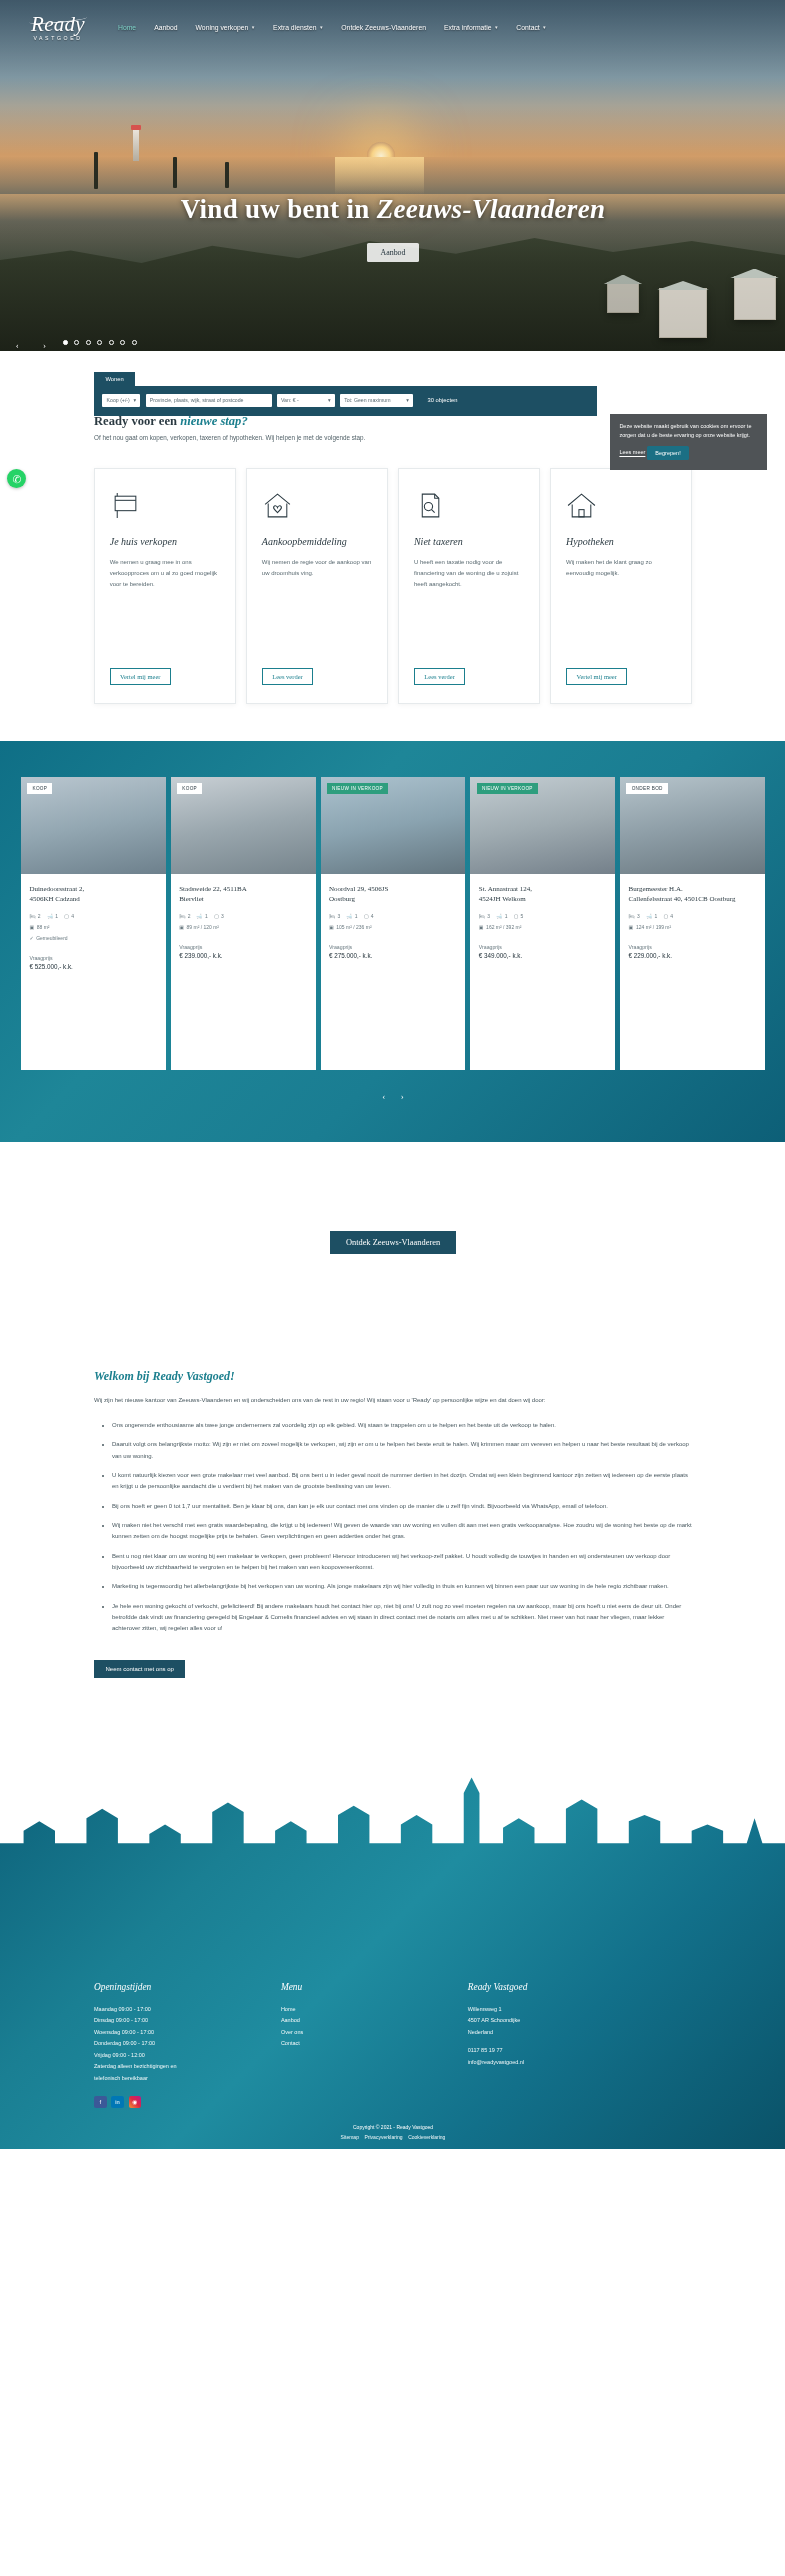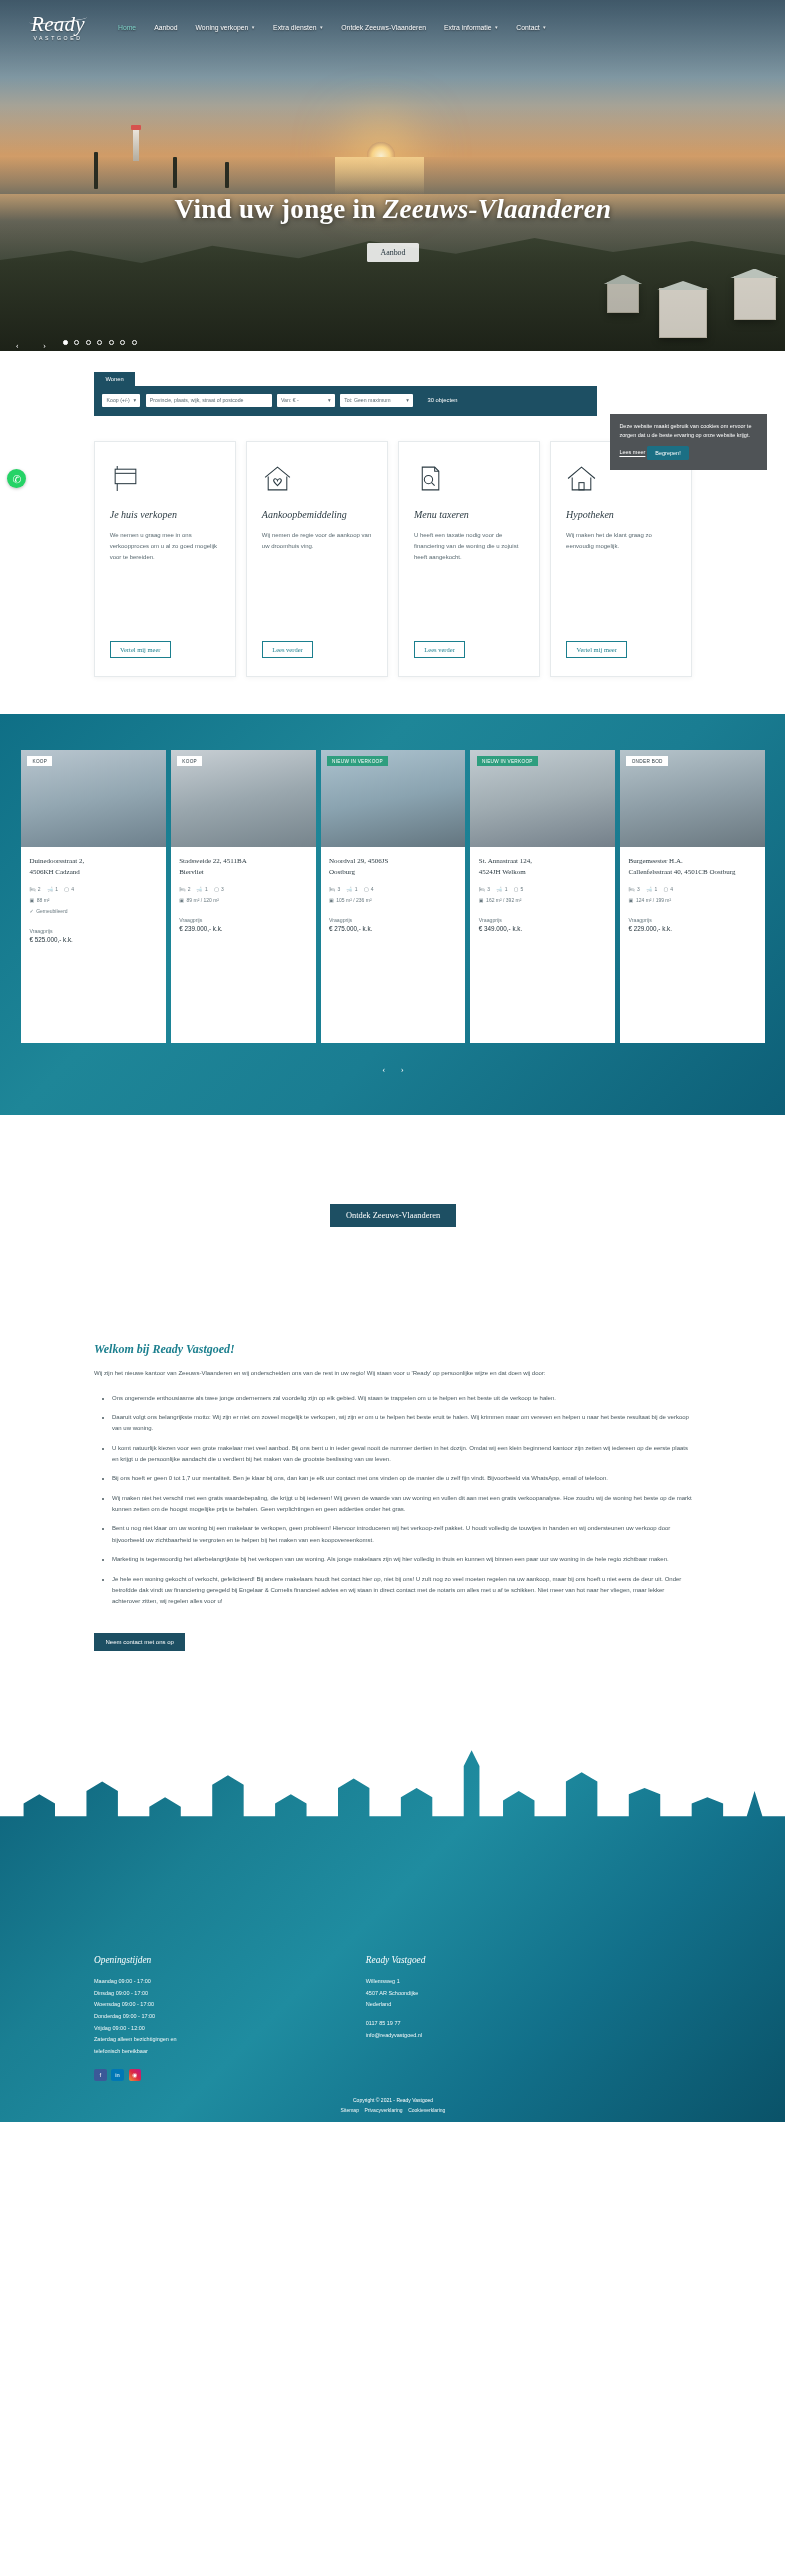--- a/index.html
+++ b/index.html
@@ -447,21 +447,21 @@
         </div>
       <div class="nav-item">
           <span>Contact</span>
           <span class="caret">▼</span>
         </div>
     </nav>
   </header>
 
   <div class="hero-content">
     <h1 class="hero-title">
-      <span>Vind uw jonge in </span><i>Zeeuws-Vlaanderen</i>
+      <span>Vind uw bent in </span><i>Zeeuws-Vlaanderen</i>
     </h1>
     <div class="hero-btn">Aanbod</div>
   </div>
 
   <div class="hero-arrow left">‹</div>
   <div class="hero-arrow right">›</div>
   <div class="hero-dots">
     <span class="dot active"></span>
     <span class="dot"></span>
     <span class="dot"></span>
@@ -498,20 +498,26 @@
 
 <div class="cookie">
   <span>Deze website maakt gebruik van cookies om ervoor te zorgen dat u de beste ervaring op onze website krijgt.</span>
   <a href="#">Lees meer</a>
   <div class="cookie-btn">Begrepen!</div>
 </div>
 
 <div class="whatsapp">✆</div>
 
 <section class="services">
+  <div class="services-head">
+    <h2 class="services-title">
+      <span>Ready voor een </span><i>nieuwe stap?</i>
+    </h2>
+    <div class="services-sub">Of het nou gaat om kopen, verkopen, taxeren of hypotheken. Wij helpen je met de volgende stap.</div>
+  </div>
 
   <div class="cards">
     <div class="card">
       <div class="card-icon">
         <svg width="31" height="29" viewBox="0 0 60 56" fill="none" stroke="#2b3a42" stroke-width="2">
           <rect x="10" y="10" width="40" height="28"></rect>
             <path d="M10 18 L50 18"></path>
             <path d="M14 10 L14 4"></path>
             <path d="M14 38 L14 52"></path>
         </svg>
@@ -536,21 +542,21 @@
 
     <div class="card">
       <div class="card-icon">
         <svg width="31" height="29" viewBox="0 0 60 56" fill="none" stroke="#2b3a42" stroke-width="2">
           <path d="M16 6 L40 6 L48 14 L48 50 L16 50 Z"></path>
             <path d="M40 6 L40 14 L48 14"></path>
           <circle cx="28" cy="30" r="8"></circle>
             <path d="M34 36 L40 42"></path>
         </svg>
       </div>
-      <div class="card-title">Menu taxeren</div>
+      <div class="card-title">Niet taxeren</div>
       <div class="card-text">U heeft een taxatie nodig voor de financiering van de woning die u zojuist heeft aangekocht.</div>
       <div class="card-btn">Lees verder</div>
     </div>
 
     <div class="card">
       <div class="card-icon">
         <svg width="31" height="29" viewBox="0 0 60 56" fill="none" stroke="#2b3a42" stroke-width="2">
           <path d="M4 28 L30 6 L56 28"></path>
             <path d="M12 26 L12 50 L48 50 L48 26"></path>
             <rect x="25" y="36" width="10" height="14"></rect>
@@ -708,20 +714,27 @@
       <div class="fcol-line">Vrijdag 09:00 - 12:00</div>
       <div class="fcol-line">Zaterdag alleen bezichtigingen en</div>
       <div class="fcol-line">telefonisch bereikbaar</div>
       <div class="socials">
         <div class="social s-fb">f</div>
         <div class="social s-li">in</div>
         <div class="social s-ig">◉</div>
       </div>
     </div>
 
+    <div class="fcol">
+      <div class="fcol-title">Menu</div>
+      <div class="fcol-line">Home</div>
+      <div class="fcol-line">Aanbod</div>
+      <div class="fcol-line">Over ons</div>
+      <div class="fcol-line">Contact</div>
+    </div>
 
     <div class="fcol wide">
       <div class="fcol-title">Ready Vastgoed</div>
       <div class="fcol-line">Willemsweg 1</div>
       <div class="fcol-line">4507 AR Schoondijke</div>
       <div class="fcol-line">Nederland</div>
       <div class="fcol-line" style="height:7.3px;"></div>
       <div class="fcol-line">0117 85 19 77</div>
       <div class="fcol-line">info@readyvastgoed.nl</div>
     </div>

